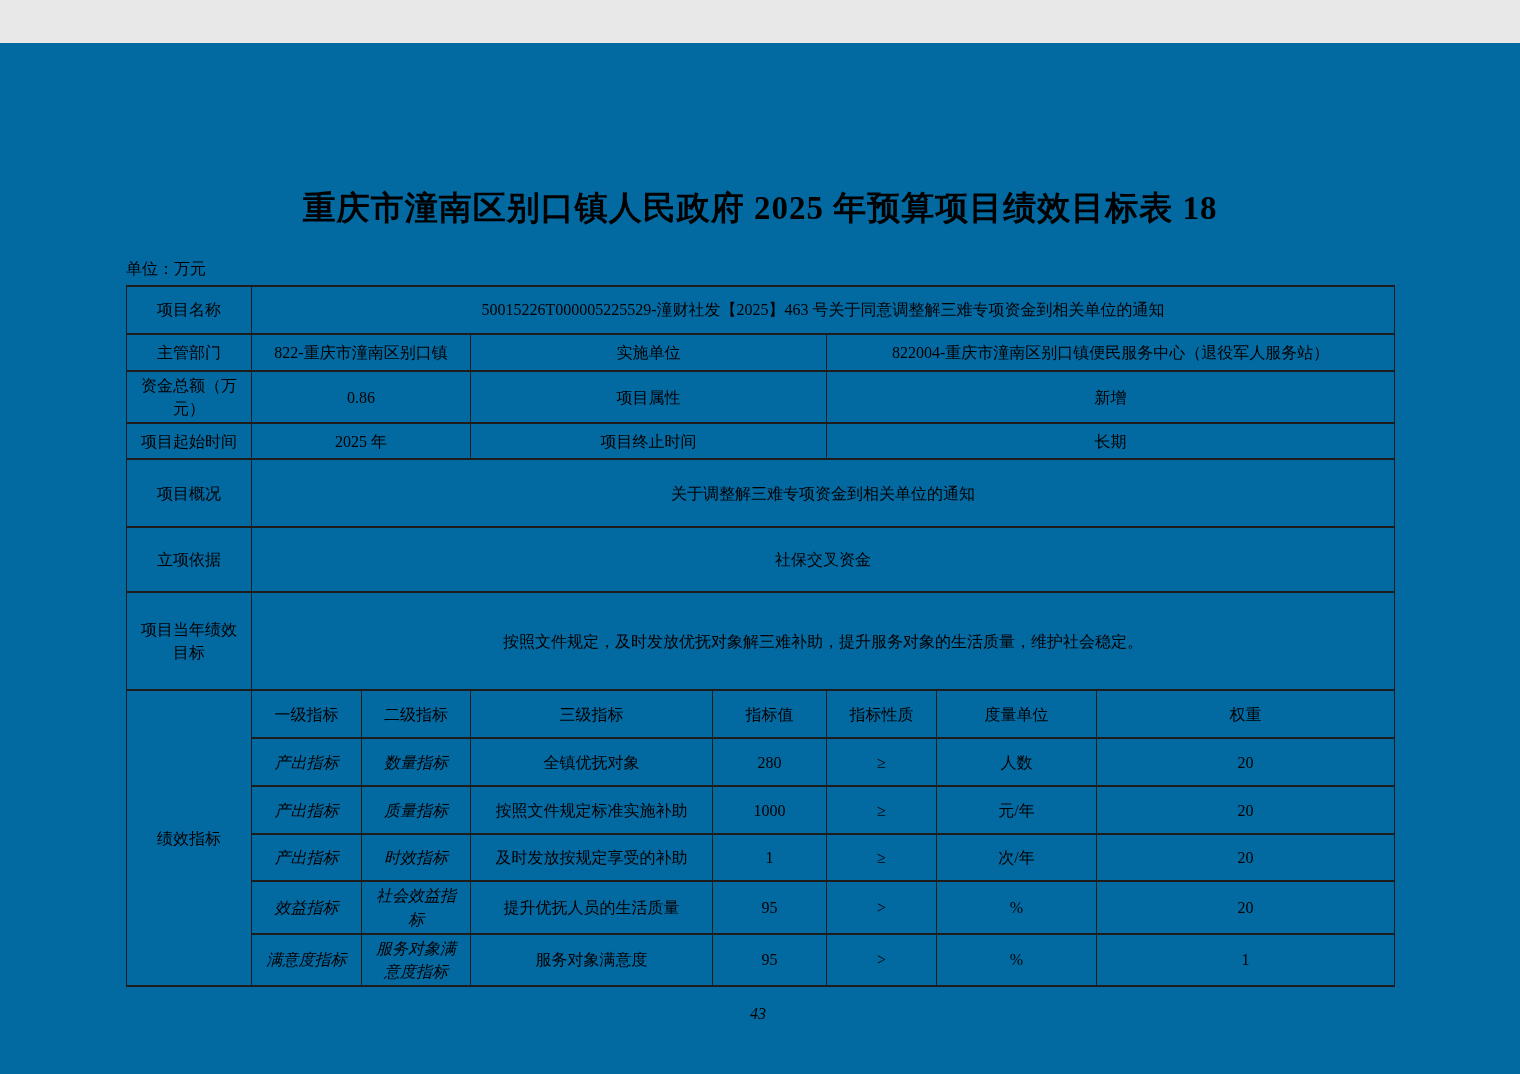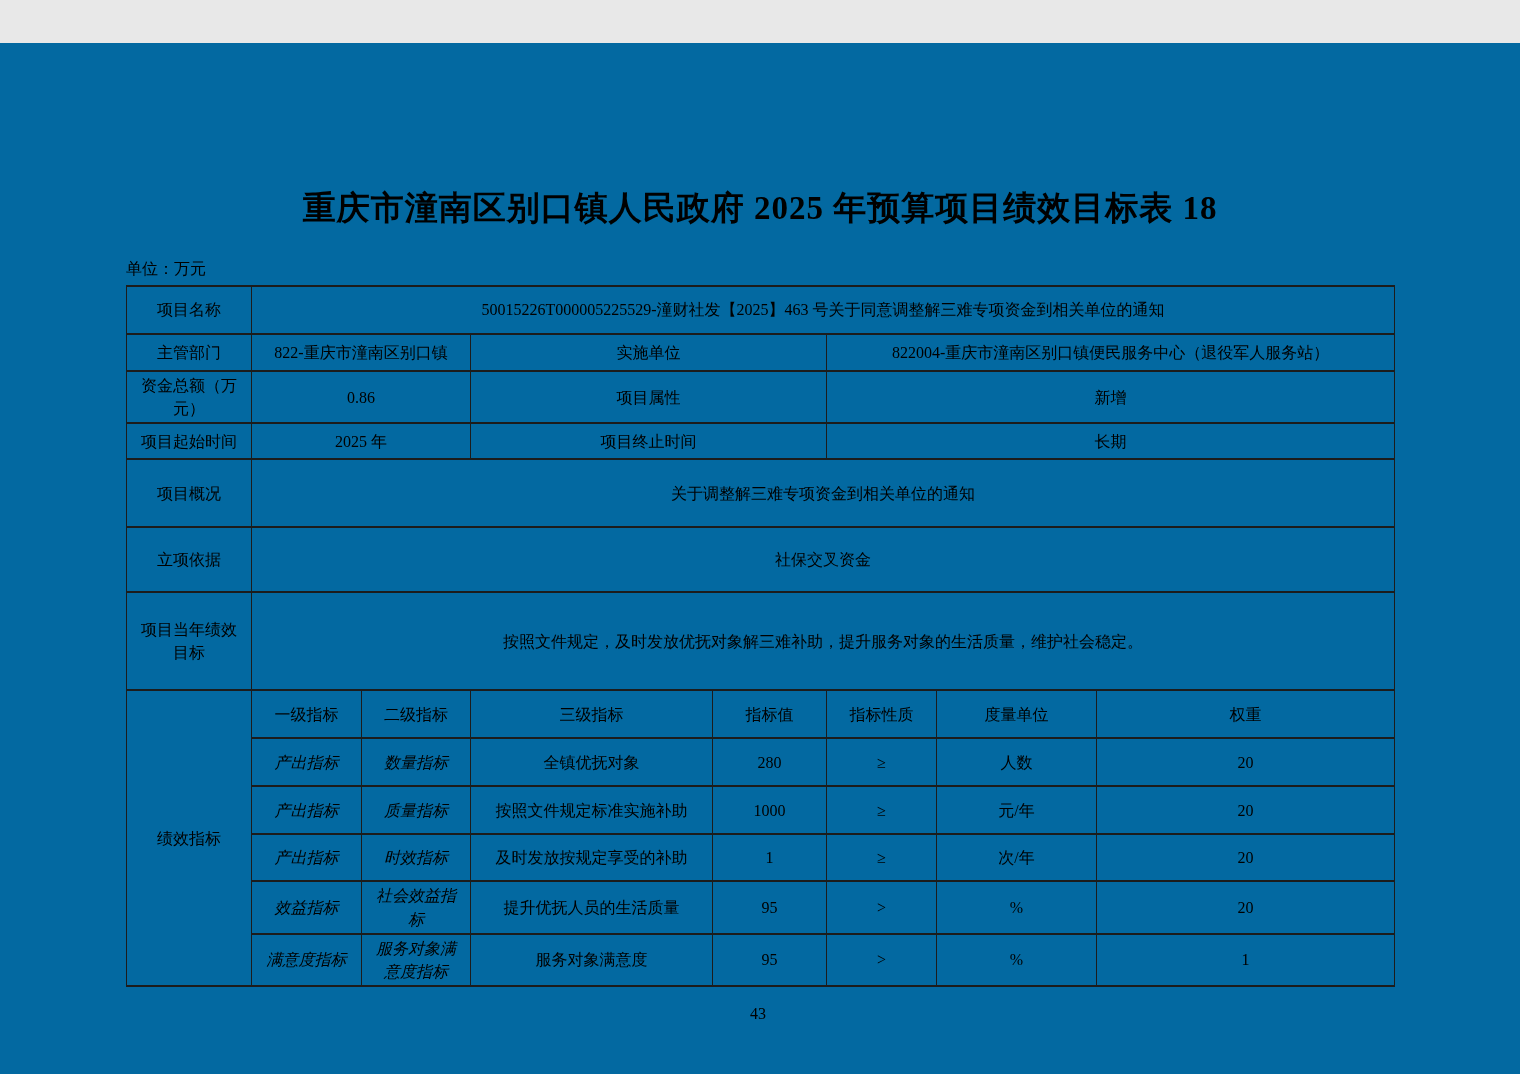--- a/index.html
+++ b/index.html
@@ -67,20 +67,21 @@
     padding: 2px 8px;
     font-style: italic;
   }
   .page-num {
     position: absolute;
     top: 962px;
     left: 0;
     width: 1516px;
     text-align: center;
     font-size: 16px;
+    font-style: italic;
   }
 </style>
 </head>
 <body>
 
 <div class="doc">
 
   <div class="title">重庆市潼南区别口镇人民政府 2025 年预算项目绩效目标表 18</div>
 
   <div class="unit-note">单位：万元</div>

